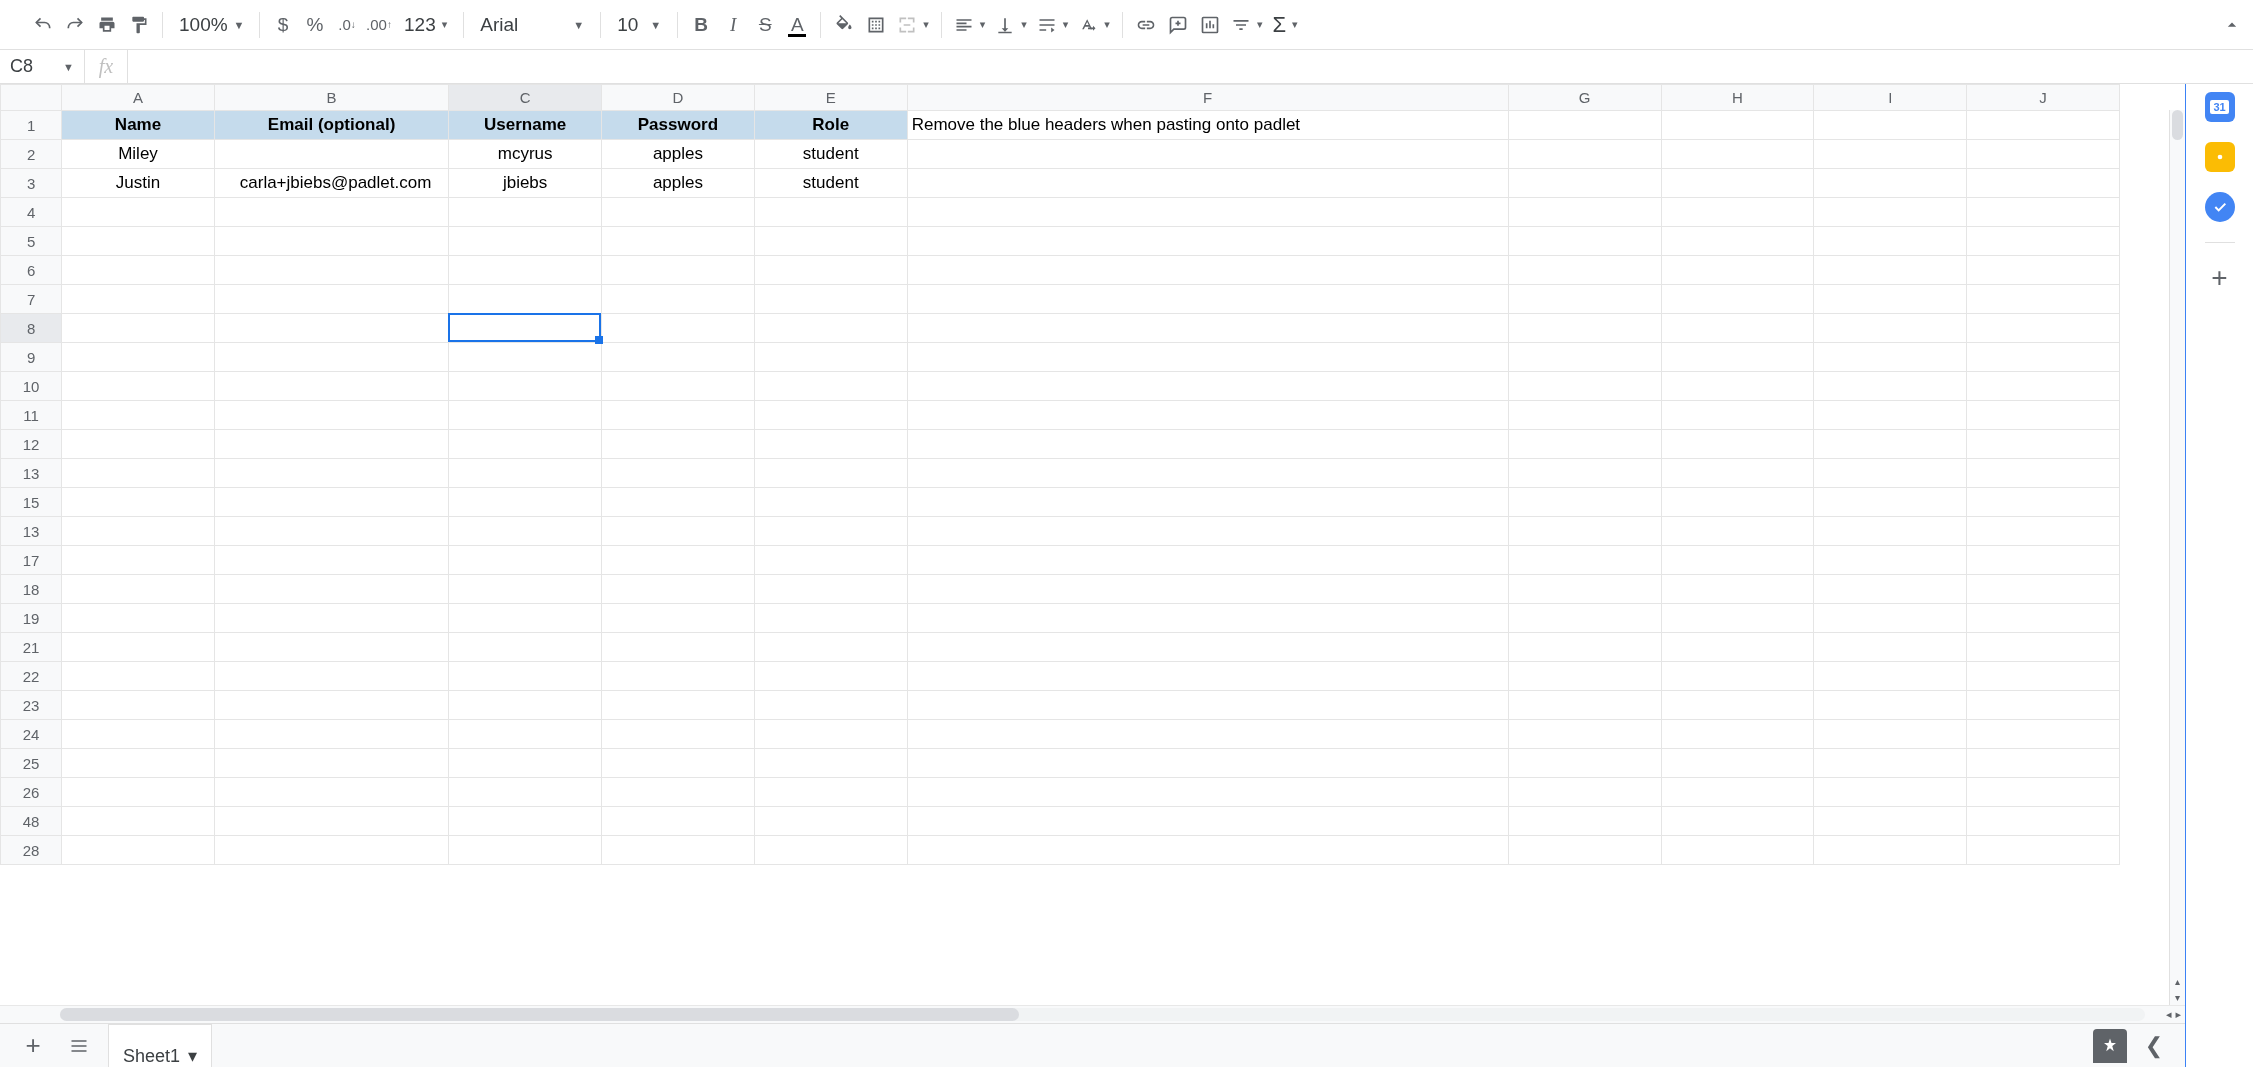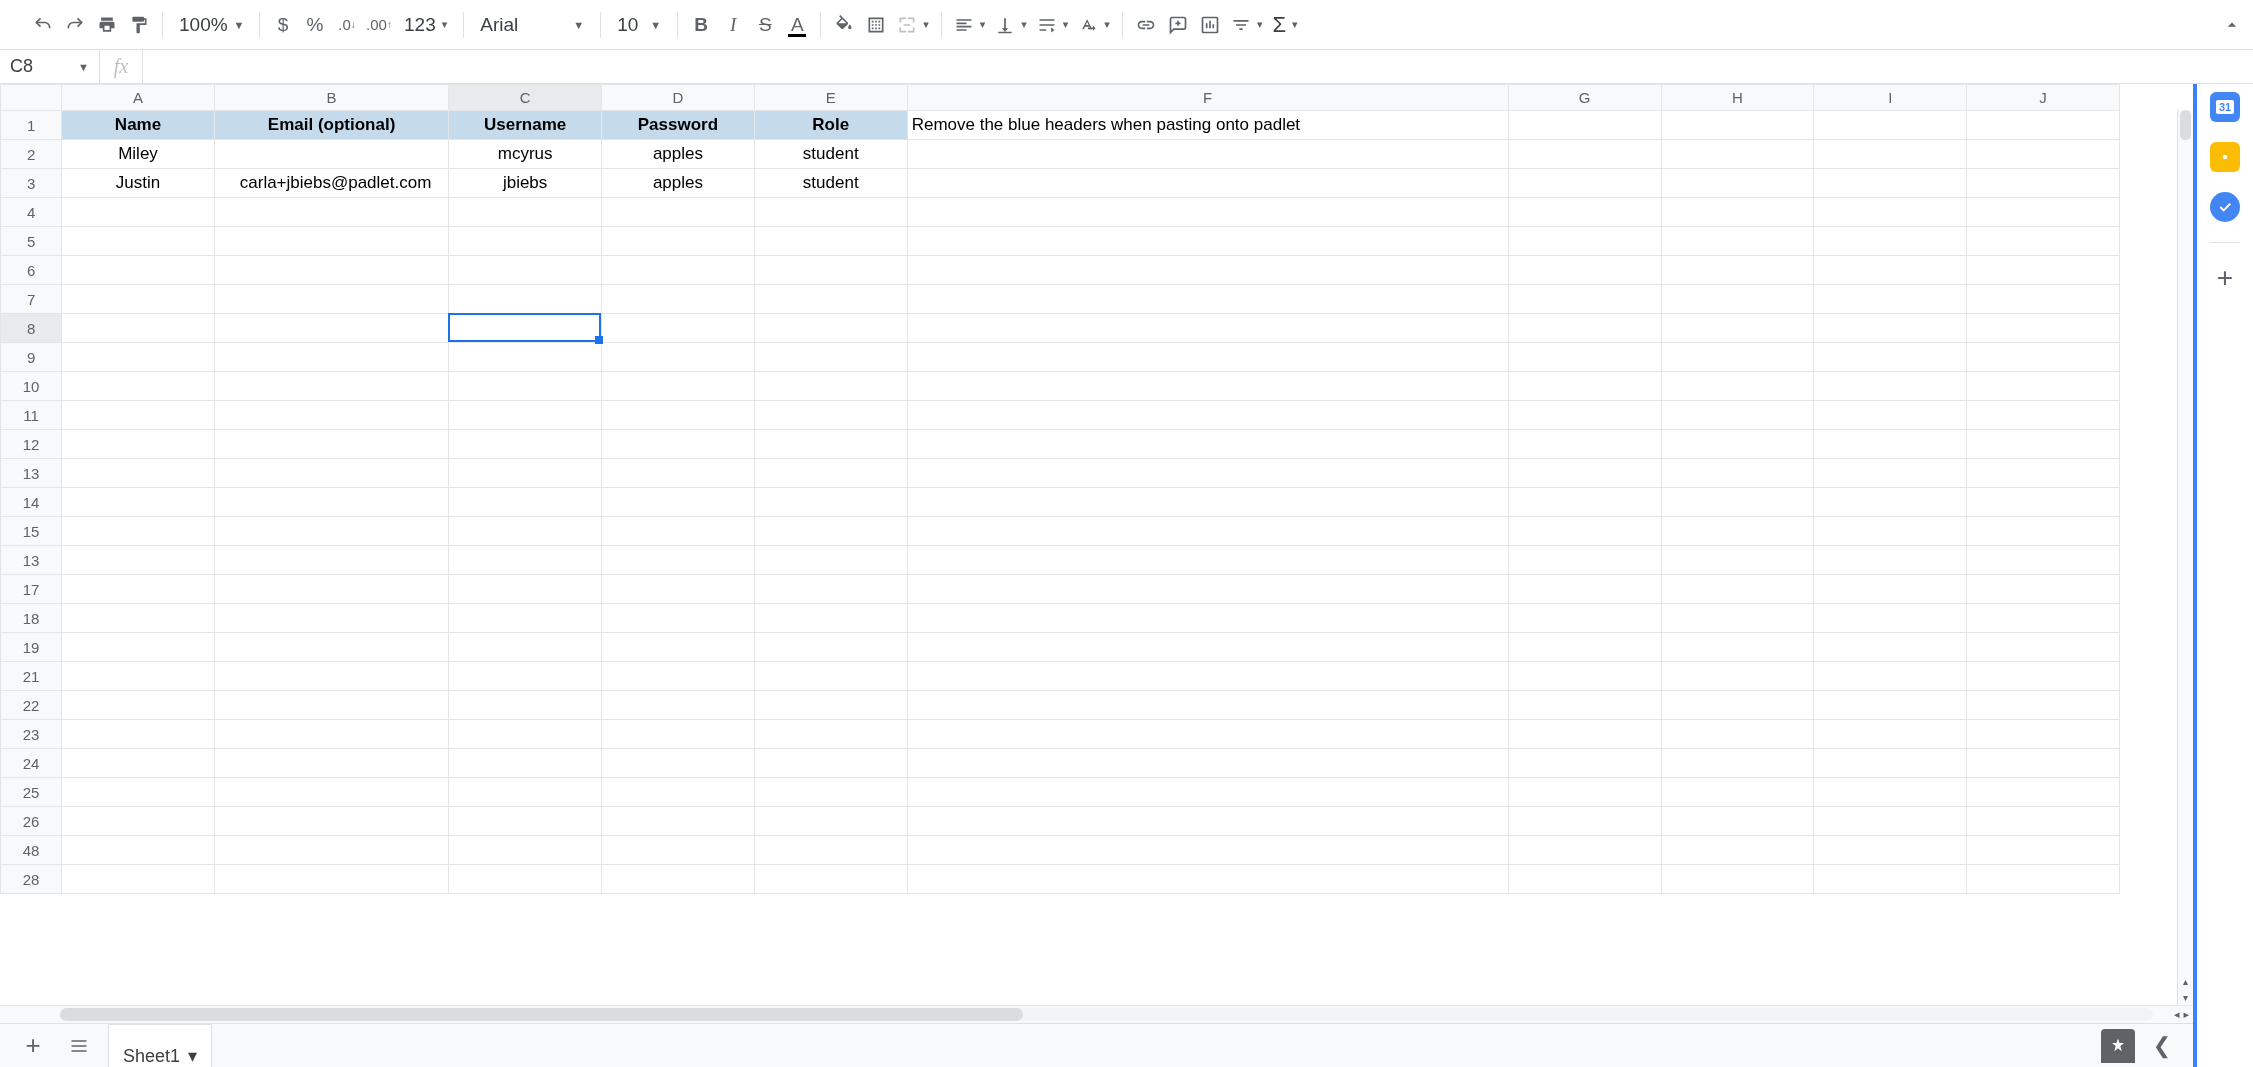--- a/index.html
+++ b/index.html
@@ -41,21 +41,21 @@
     position: absolute; bottom: 3px; left: 6px; right: 6px; height: 3px; background: #000;
   }
 
   
   .formula-row {
     display: flex; align-items: center;
     height: 34px;
     border-bottom: 1px solid #e0e0e0;
   }
   .name-box {
-    width: 100px; height: 100%;
+    width: 85px; height: 100%;
     display: flex; align-items: center; justify-content: space-between;
     padding: 0 10px;
     font-size: 18px; color: #3c4043;
     border-right: 1px solid #e0e0e0;
   }
   .name-box .caret { font-size: 11px; color: #5f6368; }
   .fx-label {
     width: 42px; display: flex; align-items: center; justify-content: center;
     color: #c0c0c0; font-style: italic; font-size: 20px; font-family: serif;
   }
@@ -190,21 +190,21 @@
   .explore-btn {
     width: 34px; height: 34px;
     background: #5f6368; color: #fff;
     border-radius: 4px 4px 0 0;
     display: flex; align-items: center; justify-content: center;
     font-size: 18px;
   }
 
   
   .side-panel {
-    width: 60px; border-left: 4px solid #3b82f6;
+    width: 68px; border-left: 1px solid #3b82f6;
     display: flex; flex-direction: column; align-items: center;
     padding-top: 8px; gap: 20px;
     background: #fff;
   }
   .side-icon {
     width: 30px; height: 30px; border-radius: 6px;
     display: flex; align-items: center; justify-content: center;
     font-size: 14px; color: #fff;
     cursor: pointer;
   }
@@ -558,33 +558,20 @@
               <td id="cell-A13"></td>
               <td id="cell-B13"></td>
               <td id="cell-C13"></td>
               <td id="cell-D13"></td>
               <td id="cell-E13"></td>
               <td id="cell-F13"></td>
               <td id="cell-G13"></td>
               <td id="cell-H13"></td>
               <td id="cell-I13"></td>
               <td id="cell-J13"></td>
-            </tr>
-            <tr>
-              <th class="rowhdr">14</th>
-              <td id="cell-A14"></td>
-              <td id="cell-B14"></td>
-              <td id="cell-C14"></td>
-              <td id="cell-D14"></td>
-              <td id="cell-E14"></td>
-              <td id="cell-F14"></td>
-              <td id="cell-G14"></td>
-              <td id="cell-H14"></td>
-              <td id="cell-I14"></td>
-              <td id="cell-J14"></td>
             </tr>
             <tr>
               <th class="rowhdr">15</th>
               <td id="cell-A15"></td>
               <td id="cell-B15"></td>
               <td id="cell-C15"></td>
               <td id="cell-D15"></td>
               <td id="cell-E15"></td>
               <td id="cell-F15"></td>
               <td id="cell-G15"></td>

